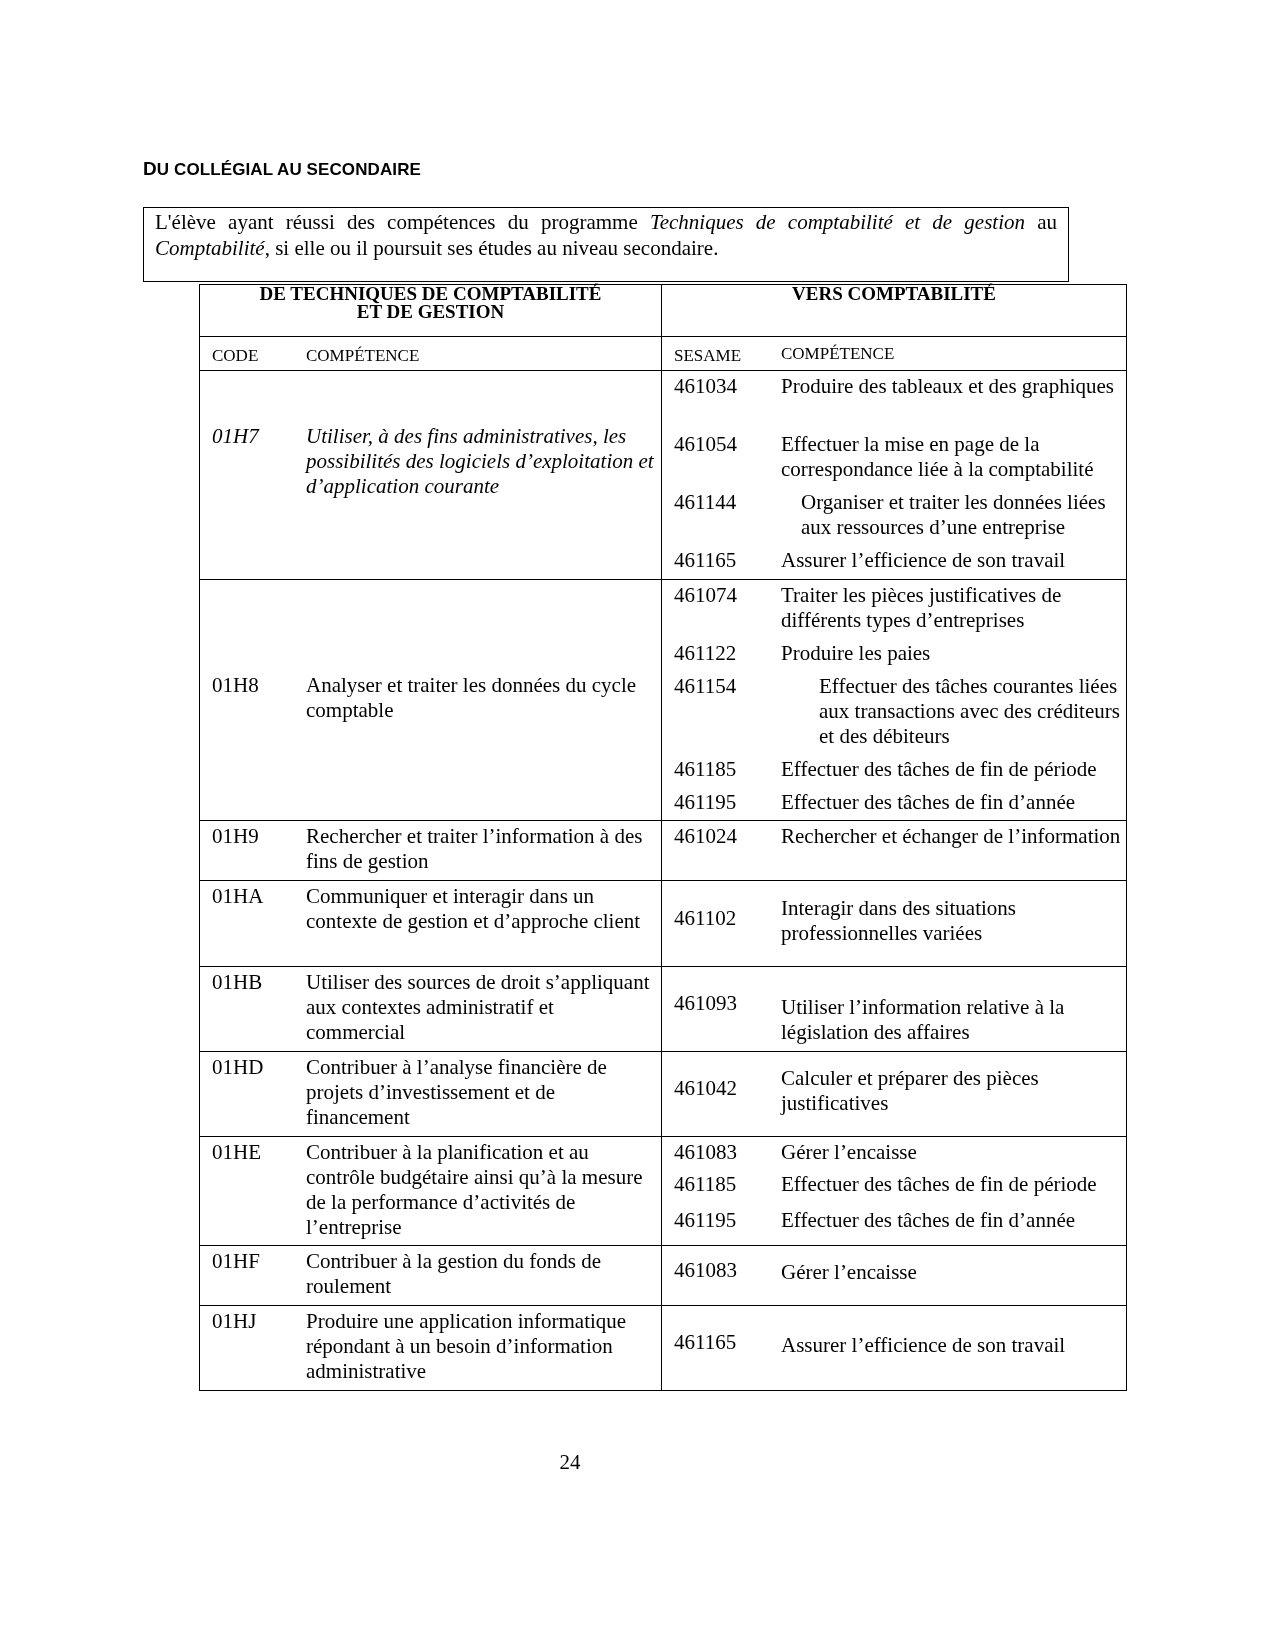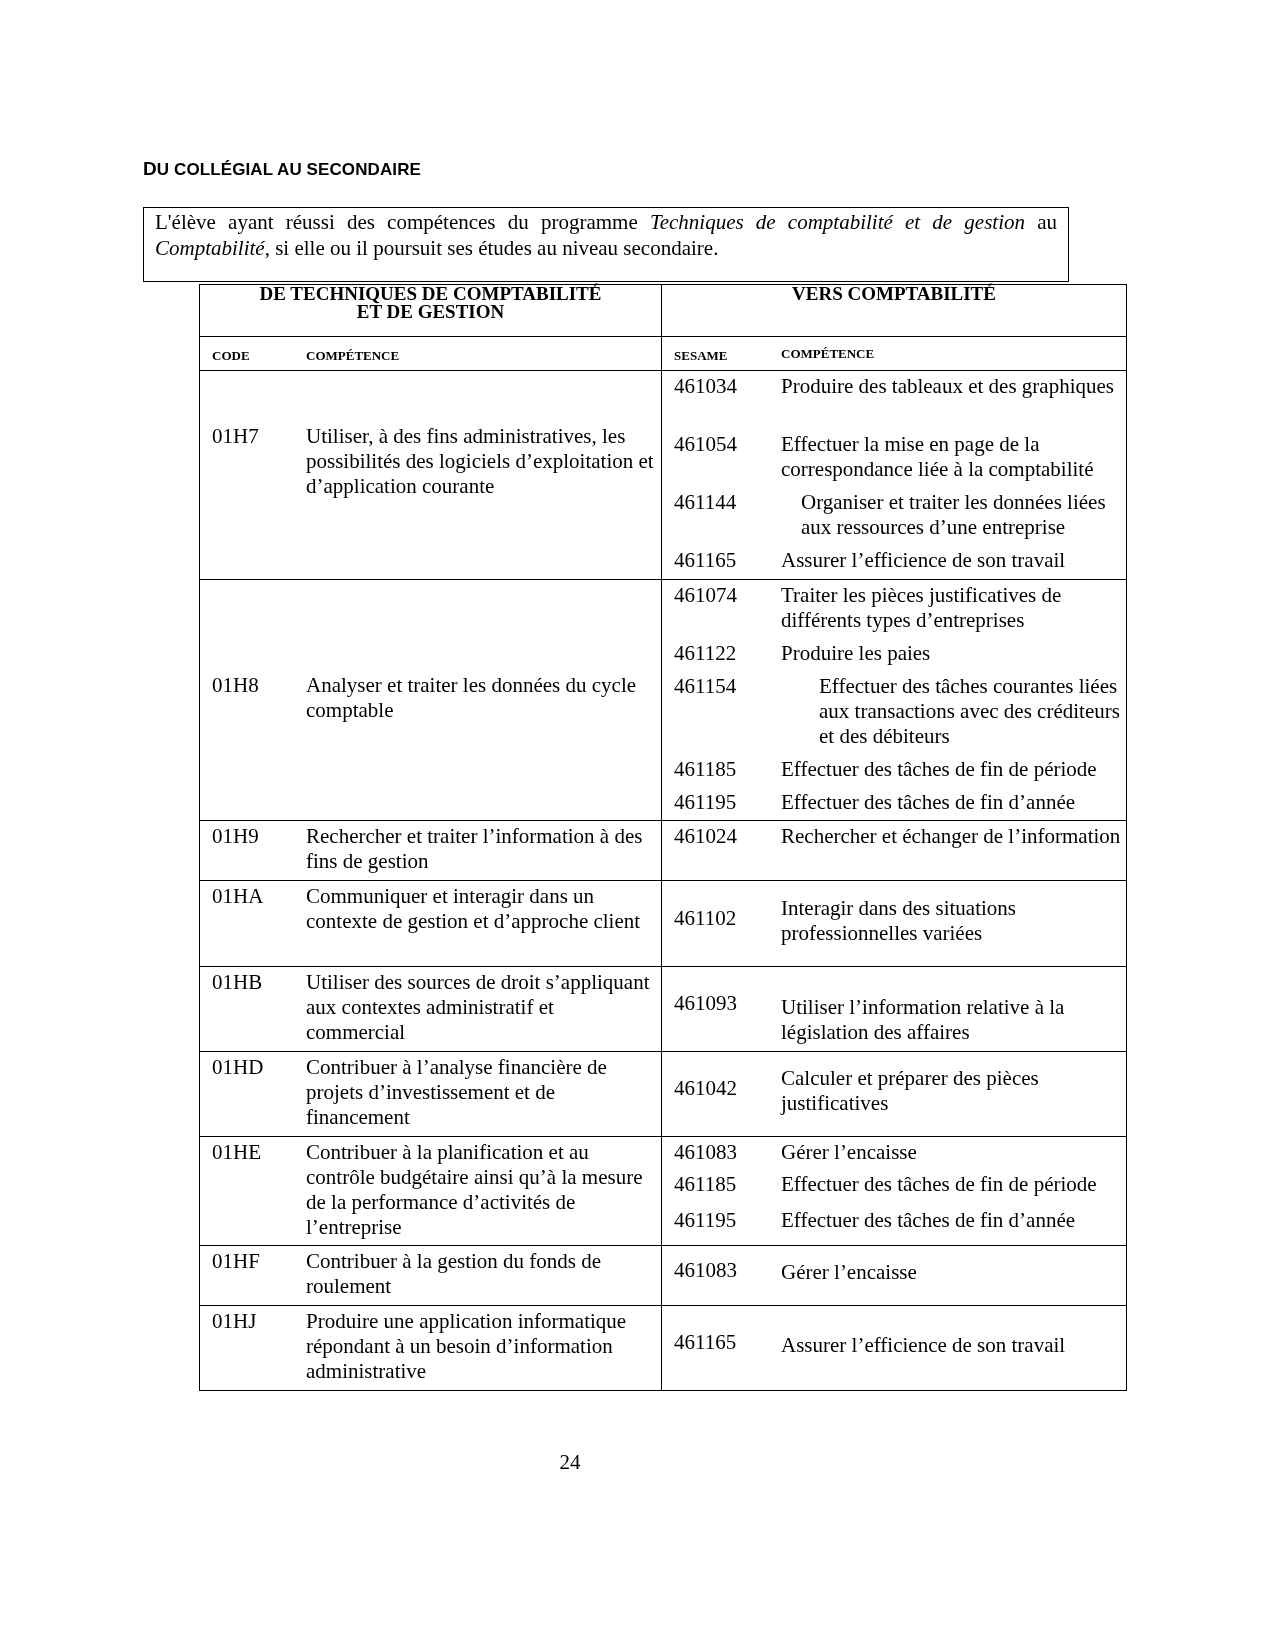--- a/index.html
+++ b/index.html
@@ -18,21 +18,21 @@
   .intro .l { display: block; text-align: justify; text-align-last: justify; }
   .intro .l.last { text-align-last: left; }
   table.main {
     position: absolute; left: 156px; top: 284px; width: 927px;
     border-collapse: collapse; font-size: 21px; line-height: 25px;
     table-layout: fixed;
     margin-left: 43px;
   }
   table.main td { vertical-align: top; padding: 0; }
   .hdr-top td { border: 1.5px solid #000; height: 52px; text-align: center; font-weight: bold; font-size: 19px; line-height: 18px; padding-top: 12px; box-sizing: border-box; }
-  .hdr-sub td { border: 1.5px solid #000; height: 34px; font-weight: bold; font-size: 13px; box-sizing: border-box; }
+  .hdr-sub td { border: 1.5px solid #000; height: 34px; font-weight: normal; font-size: 17px; box-sizing: border-box; }
   .grp > td { border: 1.5px solid #000; }
   .cell-left { display: flex; }
   .code { width: 106px; padding-left: 12px; box-sizing: border-box; flex: none; }
   .comp { flex: 1; padding-right: 6px; }
   .right-list { display: flex; flex-direction: column; }
   .ritem { display: flex; }
   .sesame { width: 119px; padding-left: 12px; box-sizing: border-box; flex: none; }
   .rcomp { flex: 1; white-space: nowrap; }
   .page-num { position: absolute; left: 0; width: 1140px; text-align: center; top: 1450px; font-size: 21px; }
 </style>
@@ -67,21 +67,21 @@
           <div class="ritem" style="padding-top:4px">
             <span class="sesame" style="padding-top:2px">SESAME</span>
             <span class="rcomp">COMPÉTENCE</span>
           </div>
         </td>
   </tr>
   </tbody>
     <tbody id="rows">
       <tr class="grp">
         <td style="height: 208px;">
-          <div class="cell-left" style="padding-top: 53px;">
+          <div class="cell-left" style="padding-top: 53px; font-style: italic;">
             <span class="code">01H7</span>
             <span class="comp">Utiliser, à des fins administratives, les possibilités des logiciels d’exploitation et d’application courante</span>
           </div>
         </td>
         <td>
           <div class="right-list">
             <div class="ritem" style="height: 58px; box-sizing: border-box; padding-top: 3px;">
               <span class="sesame">461034</span>
               <span class="rcomp" style="white-space: normal; padding-right: 4px;">Produire des tableaux et des graphiques</span>
             </div>

